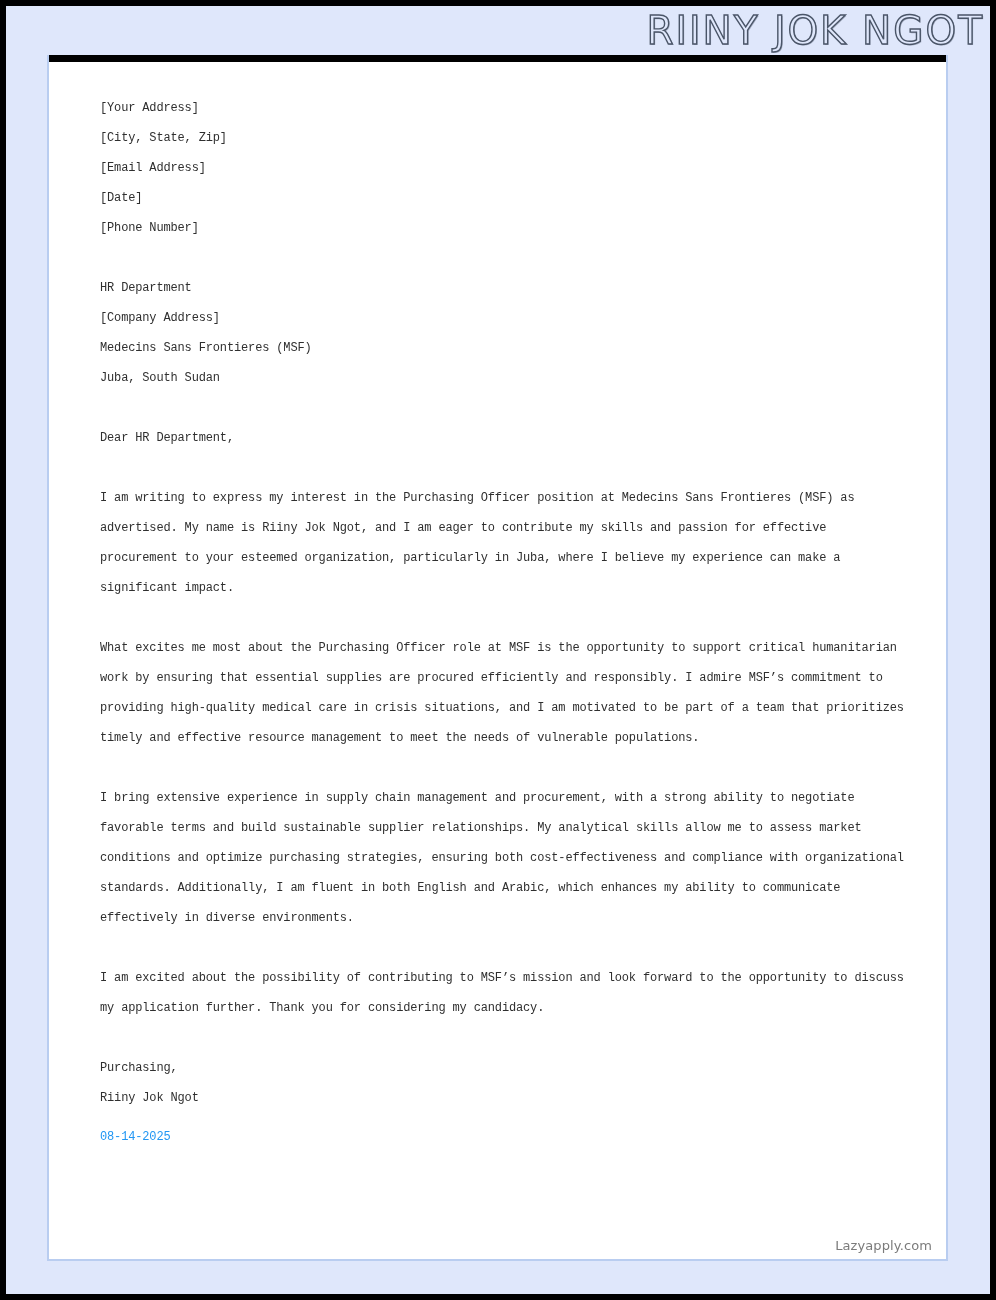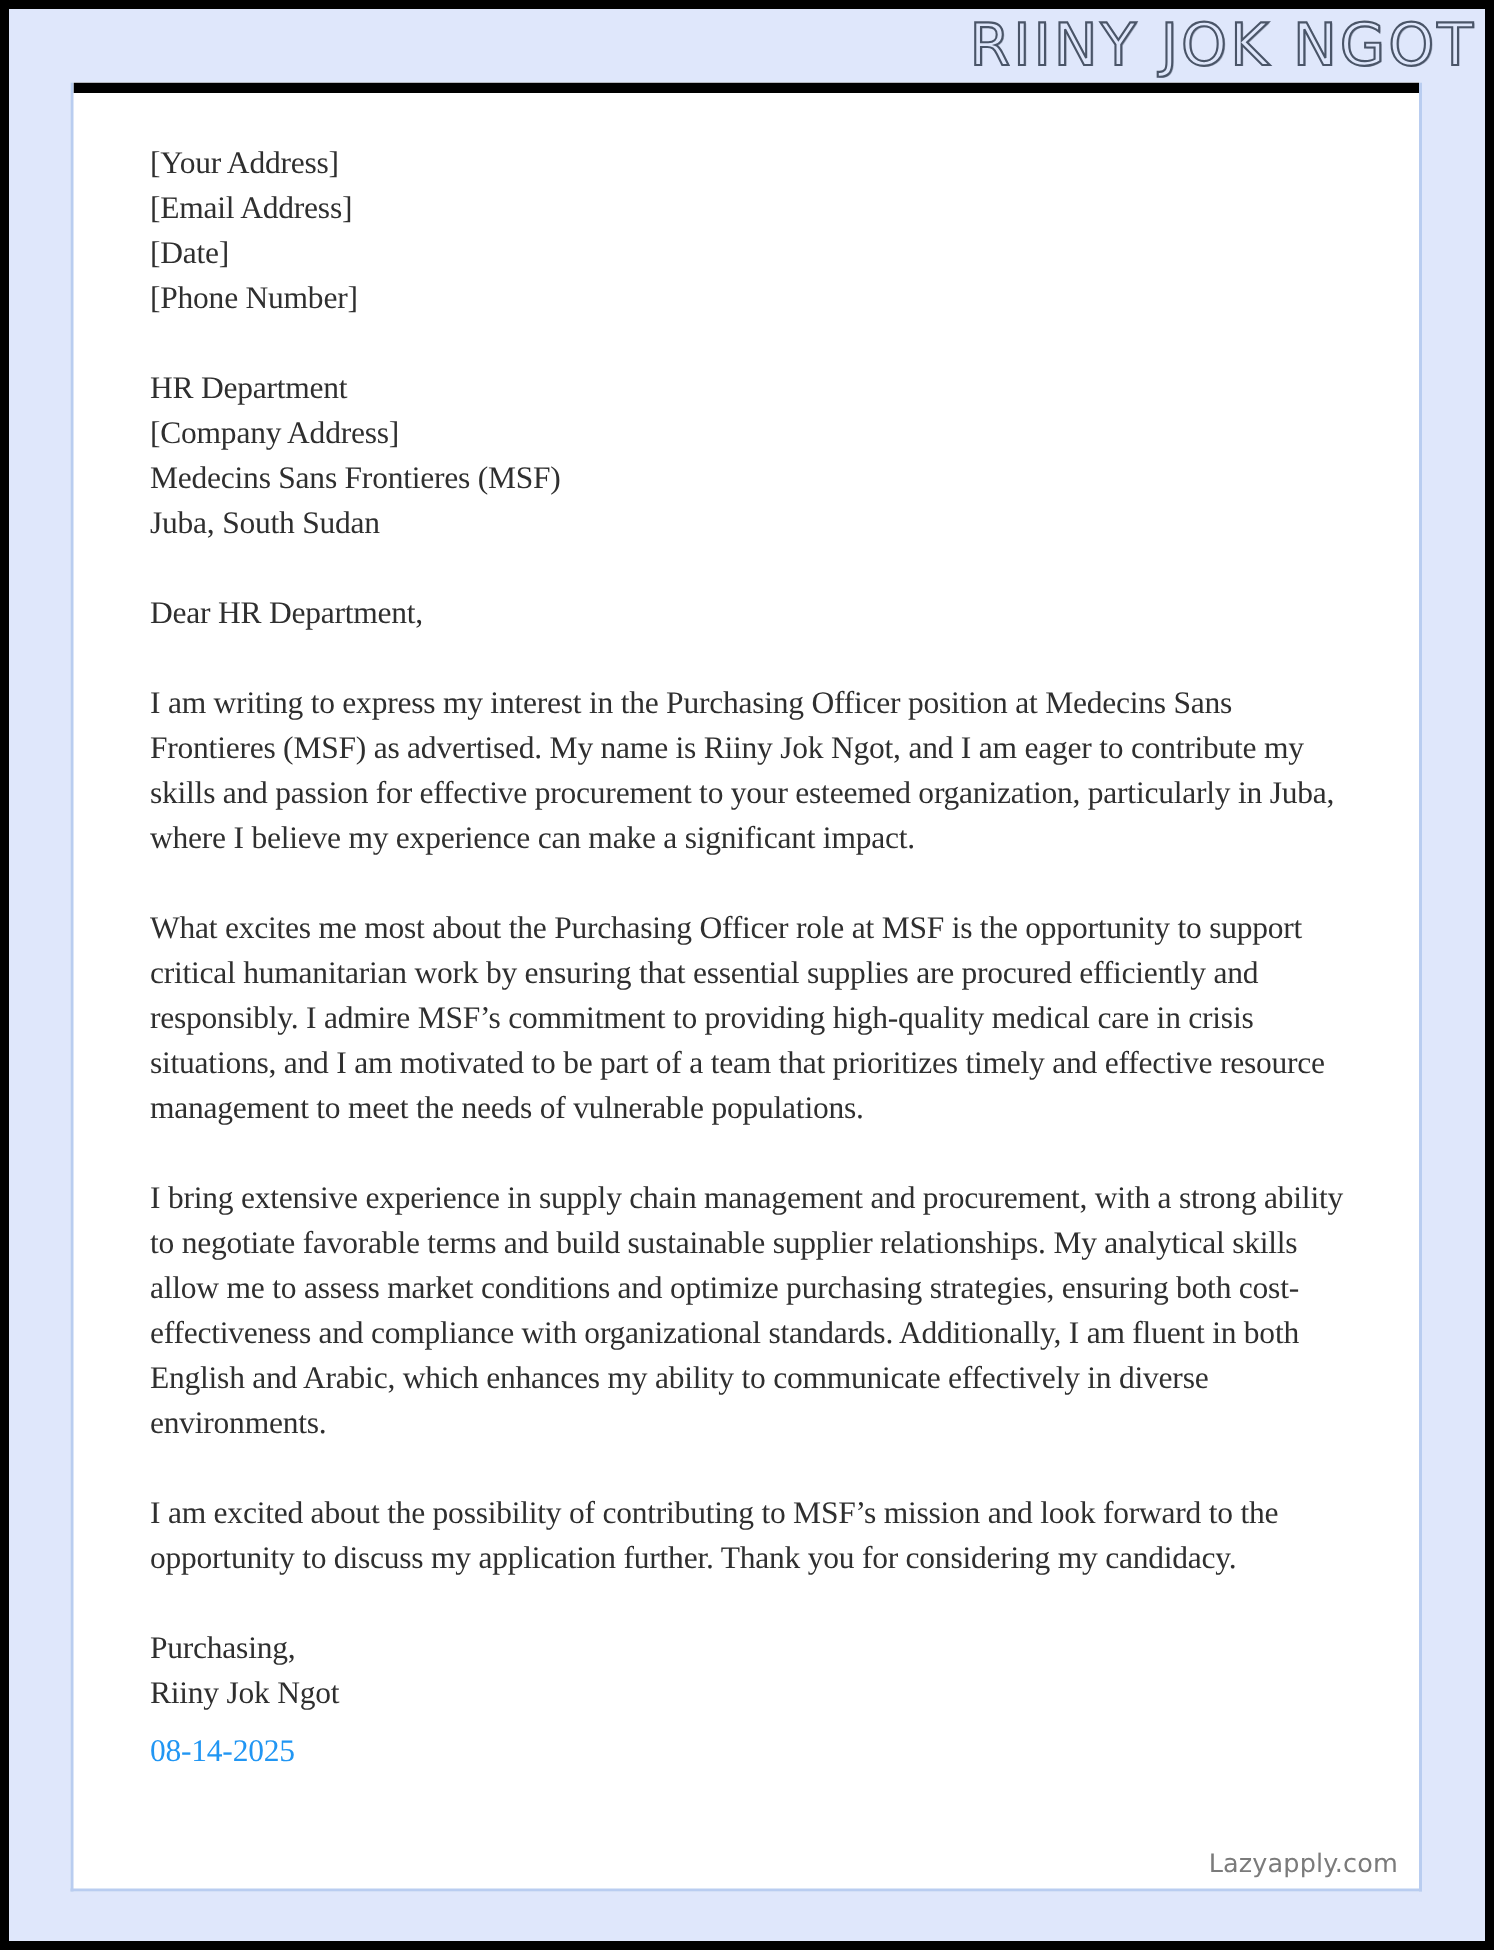--- a/index.html
+++ b/index.html
@@ -80,22 +80,22 @@
     width: 100%;
     height: 7px;
     background: #000000;
   }
 
   .letter {
     position: absolute;
     left: 51px;
     top: 38px;
     right: 40px;
-    font-family: Liberation Serif, serif;
-    font-size: 21px;
+    font-family: Liberation Mono, monospace;
+    font-size: 12px;
     line-height: 30px;
     color: #2f2f2f;
     letter-spacing: -0.15px;
   }
 
   .block {
     margin: 0 0 30px 0;
   }
   .line {
     display: block;
@@ -113,21 +113,21 @@
     display: block;
     color: #2196f3;
     margin-top: 9px;
   }
 
   .watermark {
     position: absolute;
     right: 14px;
     bottom: 6px;
     font-family: "DejaVu Sans", sans-serif;
-    font-size: 17px;
+    font-size: 13px;
     color: #7b7b7b;
     letter-spacing: 0.1px;
   }
 </style>
 </head>
 <body>
 
 <div class="page">
 
   <div class="mat"></div>
@@ -136,20 +136,21 @@
     <div class="header-name">RIINY JOK NGOT</div>
   </div>
 
   <div class="sheet">
     <div class="sheet-topbar"></div>
 
     <div class="letter">
 
       <div class="block">
         <span class="line">[Your Address]</span>
+        <span class="line">[City, State, Zip]</span>
         <span class="line">[Email Address]</span>
         <span class="line">[Date]</span>
         <span class="line">[Phone Number]</span>
       </div>
 
       <div class="block">
         <span class="line">HR Department</span>
         <span class="line">[Company Address]</span>
         <span class="line">Medecins Sans Frontieres (MSF)</span>
         <span class="line">Juba, South Sudan</span>

